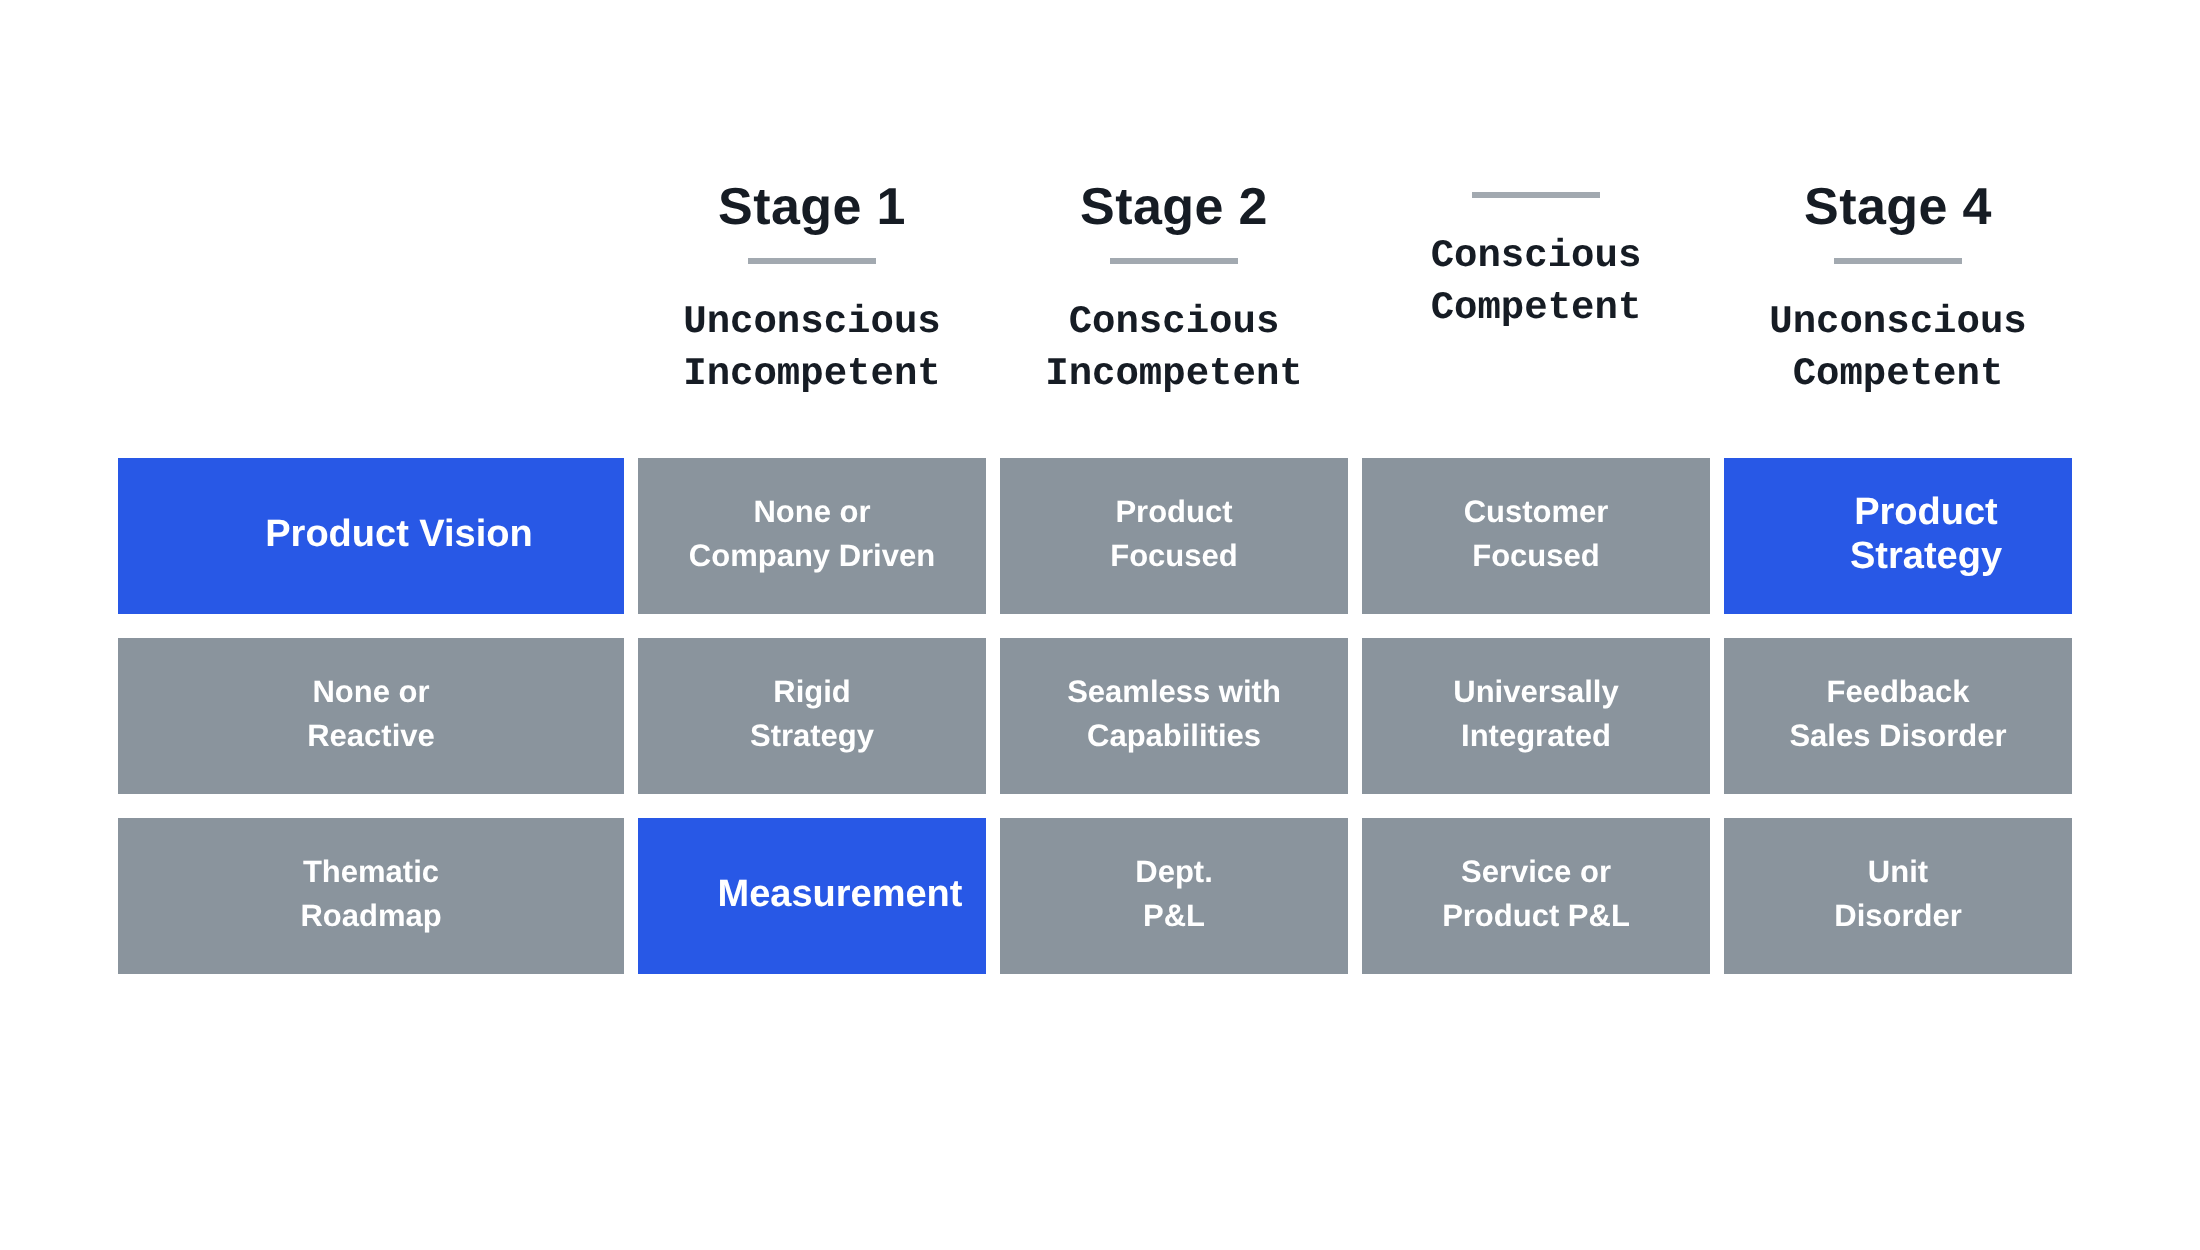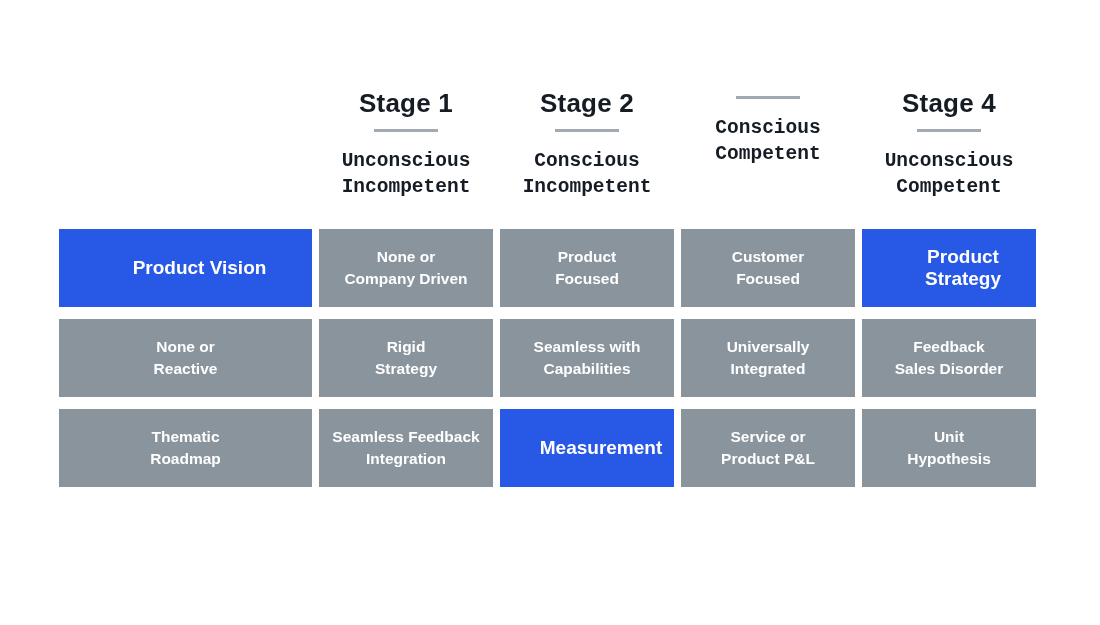--- a/index.html
+++ b/index.html
@@ -150,29 +150,29 @@
     </div>
 
     <div class="cell">
       <span>Feedback</span>
       <span>Sales Disorder</span>
     </div>
     <div class="cell">
       <span>Thematic</span>
       <span>Roadmap</span>
     </div>
-    <div class="cell">
-      <span>Seamless Feedback</span>
-      <span>Integration</span>
-    </div>
 
     <div class="row-header">Measurement</div>
+    <div class="cell">
+      <span>Dept.</span>
+      <span>P&amp;L</span>
+    </div>
     <div class="cell">
       <span>Service or</span>
       <span>Product P&amp;L</span>
     </div>
     <div class="cell">
       <span>Unit</span>
-      <span>Hypothesis</span>
+      <span>Disorder</span>
     </div>
 
   </div>
 </div>
 
 </body></html>

